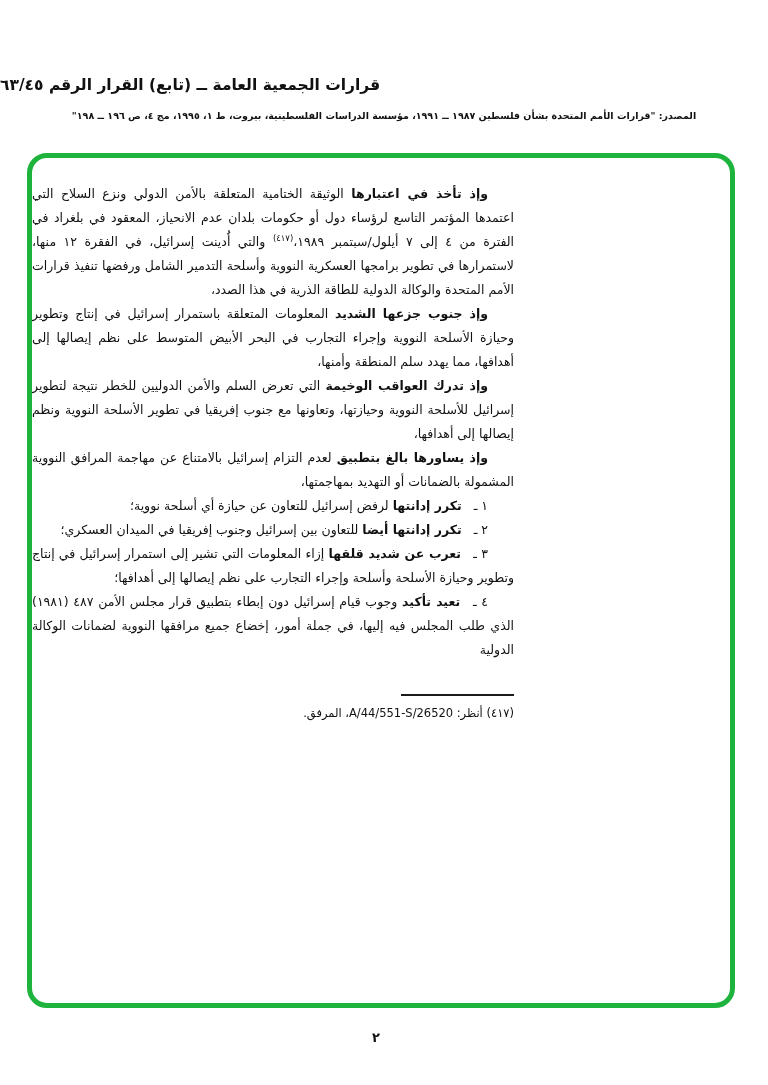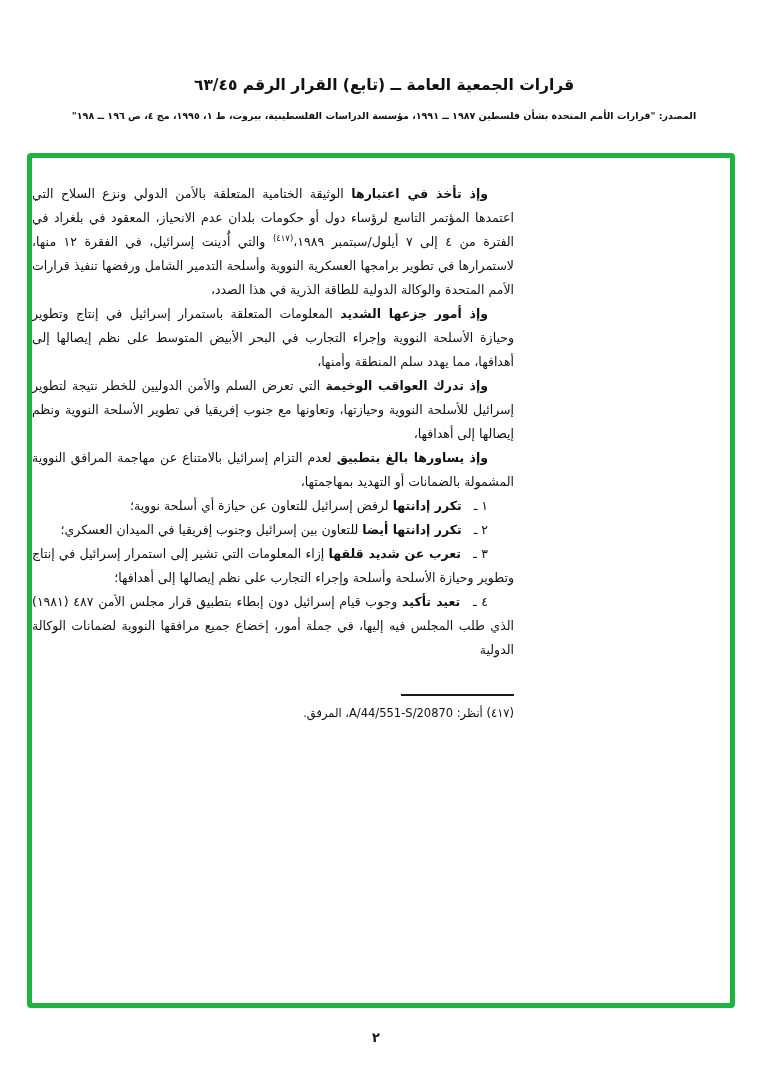--- a/index.html
+++ b/index.html
@@ -6,39 +6,39 @@
   body {
     width: 768px; height: 1085px;
     background: #ffffff;
     position: relative;
     font-family: "DejaVu Sans", sans-serif;
     color: #111111;
     overflow: hidden;
   }
   .doc-title {
     position: absolute; top: 76px; left: 0; width: 768px;
-    text-align: center;
+    text-align: left;
     font-size: 15.5px; font-weight: bold;
     direction: rtl;
     margin: 0;
   }
   .doc-source {
     position: absolute; top: 110px; left: 0; width: 768px;
     text-align: center;
     font-size: 9.5px; font-weight: bold;
     direction: rtl;
     margin: 0;
     letter-spacing: 0.1px;
   }
   .highlight-box {
     position: absolute; left: 27px; top: 153px;
     width: 708px; height: 855px;
     box-sizing: border-box;
     border: 5px solid #1db33c;
-    border-radius: 4px;
+    border-radius: 20px;
     background: #ffffff;
     overflow: hidden;
   }
   .text-column {
     direction: rtl;
     width: 482px;
     margin: 24px 68px 0 0;
     font-size: 12.5px;
     line-height: 24px;
     text-align: justify;
@@ -77,35 +77,35 @@
 <body>
 
 <h1 class="doc-title">قرارات الجمعية العامة ــ (تابع) القرار الرقم ٦٣/٤٥</h1>
 <div class="doc-source">المصدر: "قرارات الأمم المتحدة بشأن فلسطين ١٩٨٧ ــ ١٩٩١، مؤسسة الدراسات الفلسطينية، بيروت، ط ١، ١٩٩٥، مج ٤، ص ١٩٦ ــ ١٩٨"</div>
 
 <div class="highlight-box">
   <div class="text-column">
 
     <p class="para"><span class="lead">وإذ تأخذ في اعتبارها</span><span> الوثيقة الختامية المتعلقة بالأمن الدولي ونزع السلاح التي اعتمدها المؤتمر التاسع لرؤساء دول أو حكومات بلدان عدم الانحياز، المعقود في بلغراد في الفترة من ٤ إلى ٧ أيلول/سبتمبر ١٩٨٩،</span><sup class="fn-mark">(٤١٧)</sup><span> والتي أُدينت إسرائيل، في الفقرة ١٢ منها، لاستمرارها في تطوير برامجها العسكرية النووية وأسلحة التدمير الشامل ورفضها تنفيذ قرارات الأمم المتحدة والوكالة الدولية للطاقة الذرية في هذا الصدد،</span></p>
 
-    <p class="para"><span class="lead">وإذ أمور جزعها الشديد</span><span> المعلومات المتعلقة باستمرار إسرائيل في إنتاج وتطوير وحيازة الأسلحة النووية وإجراء التجارب في البحر الأبيض المتوسط على نظم إيصالها إلى أهدافها، مما يهدد سلم المنطقة وأمنها،</span></p>
+    <p class="para"><span class="lead">وإذ جنوب جزعها الشديد</span><span> المعلومات المتعلقة باستمرار إسرائيل في إنتاج وتطوير وحيازة الأسلحة النووية وإجراء التجارب في البحر الأبيض المتوسط على نظم إيصالها إلى أهدافها، مما يهدد سلم المنطقة وأمنها،</span></p>
 
     <p class="para"><span class="lead">وإذ تدرك العواقب الوخيمة</span><span> التي تعرض السلم والأمن الدوليين للخطر نتيجة لتطوير إسرائيل للأسلحة النووية وحيازتها، وتعاونها مع جنوب إفريقيا في تطوير الأسلحة النووية ونظم إيصالها إلى أهدافها،</span></p>
 
     <p class="para"><span class="lead">وإذ يساورها بالغ بتطبيق</span><span> لعدم التزام إسرائيل بالامتناع عن مهاجمة المرافق النووية المشمولة بالضمانات أو التهديد بمهاجمتها،</span></p>
 
     <p class="para"><span class="item-num">١ ـ </span><span class="lead">تكرر إدانتها</span><span> لرفض إسرائيل للتعاون عن حيازة أي أسلحة نووية؛</span></p>
 
     <p class="para"><span class="item-num">٢ ـ </span><span class="lead">تكرر إدانتها أيضا</span><span> للتعاون بين إسرائيل وجنوب إفريقيا في الميدان العسكري؛</span></p>
 
     <p class="para"><span class="item-num">٣ ـ </span><span class="lead">تعرب عن شديد قلقها</span><span> إزاء المعلومات التي تشير إلى استمرار إسرائيل في إنتاج وتطوير وحيازة الأسلحة وأسلحة وإجراء التجارب على نظم إيصالها إلى أهدافها؛</span></p>
 
     <p class="para"><span class="item-num">٤ ـ </span><span class="lead">تعيد تأكيد</span><span> وجوب قيام إسرائيل دون إبطاء بتطبيق قرار مجلس الأمن ٤٨٧ (١٩٨١) الذي طلب المجلس فيه إليها، في جملة أمور، إخضاع جميع مرافقها النووية لضمانات الوكالة الدولية</span></p>
 
     <div class="footnote-area">
       <div class="fn-rule"></div>
-      <p class="footnote"><span>(٤١٧)</span> <span>أنظر: A/44/551-S/20870، المرفق.</span></p>
+      <p class="footnote"><span>(٤١٧)</span> <span>أنظر: A/44/551-S/26520، المرفق.</span></p>
     </div>
 
   </div>
 </div>
 
 <div class="page-number">٢</div>
 
 </body></html>

